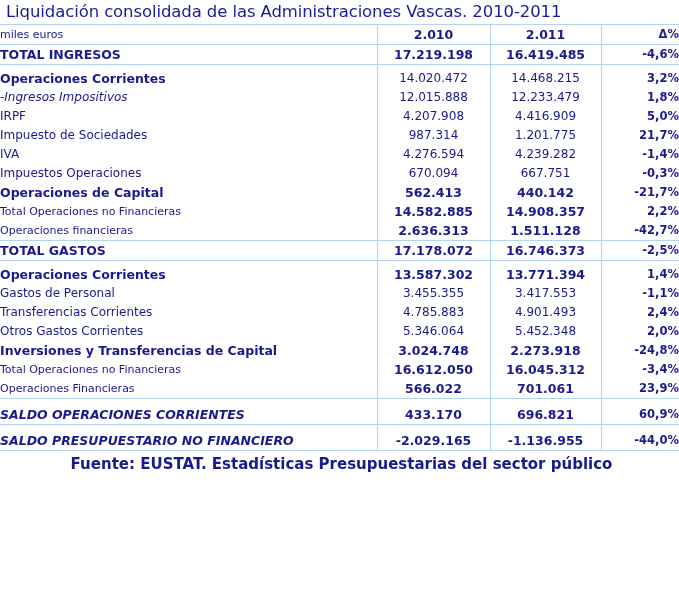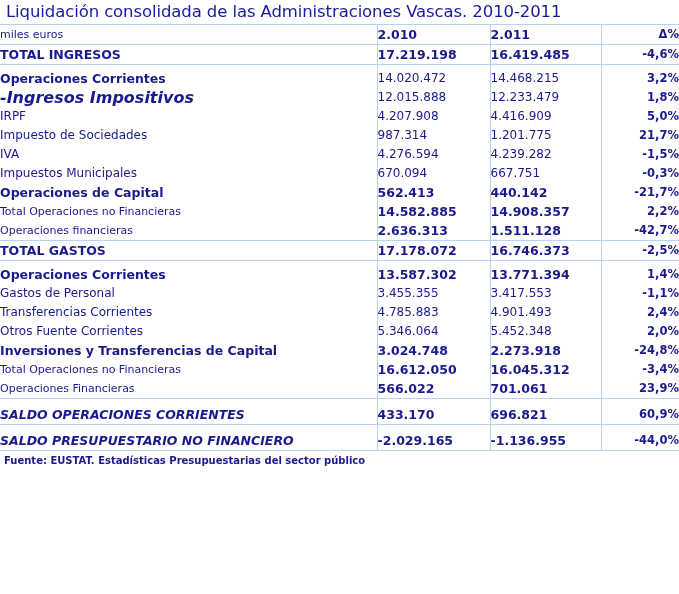--- a/index.html
+++ b/index.html
@@ -53,63 +53,64 @@
   }
 
   
   .sep-l { border-left: 1px solid #b5d5ef; }
 
   td.label {
     text-align: left;
     padding-left: 8px;
   }
   td.num {
-    text-align: left;
+    text-align: center;
     padding-right: 9px;
   }
   td.delta {
     text-align: right;
     padding-right: 8px;
     font-weight: bold;
   }
 
   
   tr.rule-top > td   { border-top: 1px solid #b5d5ef; }
   tr.rule-bot > td   { border-bottom: 1px solid #b5d5ef; }
 
   
   .k-units   { font-size: 11px; font-weight: normal; }
   .k-total   { font-weight: bold; font-size: 12.5px; }
   .k-group   { font-weight: bold; font-size: 12.5px; }
-  .k-subhead { font-style: italic; font-weight: bold; font-size: 16px; }
+  .k-subhead { font-style: italic; font-weight: normal; font-size: 12px; }
   .k-item    { font-weight: normal; font-size: 12px; }
   .k-sum     { font-weight: normal; font-size: 11px; }
   .k-saldo   { font-weight: bold; font-style: italic; font-size: 12.5px; }
 
   
   .n-bold   { font-weight: bold; font-size: 12.5px; }
   .n-norm   { font-weight: normal; font-size: 12px; }
 
   
   .ind0 { padding-left: 8px; }
   .ind1 { padding-left: 26px; }
   .ind2 { padding-left: 34px; }
   .ind3 { padding-left: 38px; }
 
   
   tr.spacer > td { height: 6px; line-height: 6px; }
   tr.spacer-sm > td { height: 4px; line-height: 4px; }
 
   
   .footer {
-    font-size: 10px;
+    font-size: 15px;
     font-weight: bold;
     color: #1a1a8c;
     padding: 4px 0 0 4px;
     white-space: nowrap;
+    text-align: center;
   }
 </style>
 </head>
 <body>
 
 <div class="page">
 
   <div class="title">Liquidación consolidada de las Administraciones Vascas. 2010-2011</div>
 
   <table class="fin">
@@ -167,26 +168,26 @@
         <td class="label k-item ind3">Impuesto de Sociedades</td>
         <td class="num sep-l n-norm">987.314</td>
         <td class="num sep-l n-norm">1.201.775</td>
         <td class="delta sep-l">21,7%</td>
       </tr>
 
       <tr>
         <td class="label k-item ind3">IVA</td>
         <td class="num sep-l n-norm">4.276.594</td>
         <td class="num sep-l n-norm">4.239.282</td>
-        <td class="delta sep-l">-1,5%</td>
-      </tr>
-
-
-      <tr>
-        <td class="label k-item ind3">Impuestos Municipales</td>
+        <td class="delta sep-l">-1,4%</td>
+      </tr>
+
+
+      <tr>
+        <td class="label k-item ind3">Impuestos Operaciones</td>
         <td class="num sep-l n-norm">670.094</td>
         <td class="num sep-l n-norm">667.751</td>
         <td class="delta sep-l">-0,3%</td>
       </tr>
 
 
 
       <tr>
         <td class="label k-group ind1">Operaciones de Capital</td>
         <td class="num sep-l n-bold">562.413</td>
@@ -237,21 +238,21 @@
       </tr>
 
       <tr>
         <td class="label k-item ind2">Transferencias Corrientes</td>
         <td class="num sep-l n-norm">4.785.883</td>
         <td class="num sep-l n-norm">4.901.493</td>
         <td class="delta sep-l">2,4%</td>
       </tr>
 
       <tr>
-        <td class="label k-item ind2">Otros Fuente Corrientes</td>
+        <td class="label k-item ind2">Otros Gastos Corrientes</td>
         <td class="num sep-l n-norm">5.346.064</td>
         <td class="num sep-l n-norm">5.452.348</td>
         <td class="delta sep-l">2,0%</td>
       </tr>
 
       <tr>
         <td class="label k-group ind1">Inversiones y Transferencias de Capital</td>
         <td class="num sep-l n-bold">3.024.748</td>
         <td class="num sep-l n-bold">2.273.918</td>
         <td class="delta sep-l">-24,8%</td>

